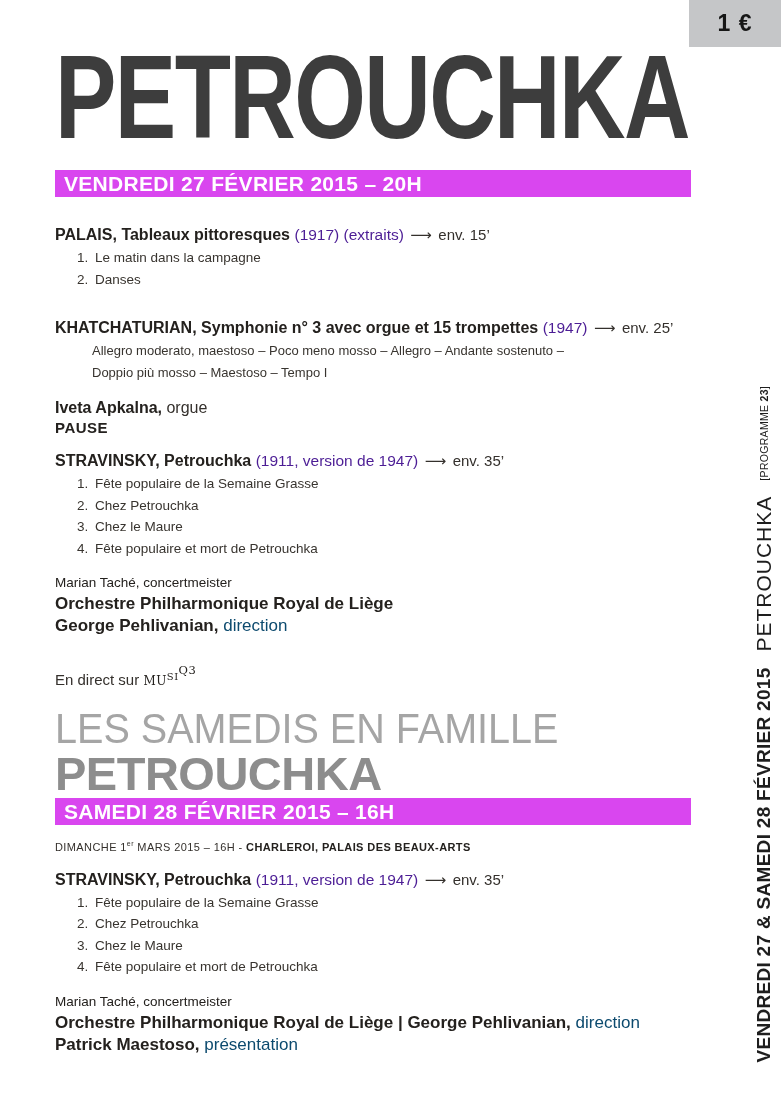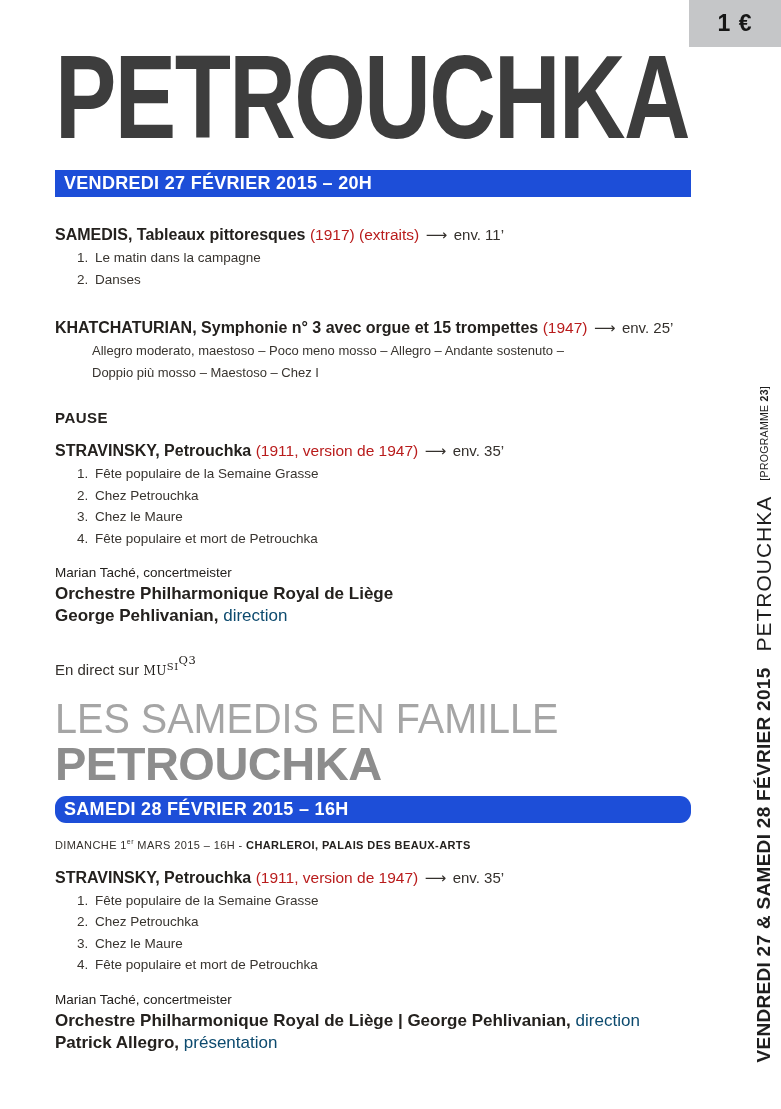--- a/index.html
+++ b/index.html
@@ -21,47 +21,47 @@
 
   .main-title {
     margin: 38px 0 0 0; padding: 0;
     font-size: 118px; font-weight: bold; line-height: 1.0;
     letter-spacing: -2px; color: #3d3d3d; white-space: nowrap;
     transform: scale(0.78, 1); transform-origin: top left;
   }
 
   .banner {
     margin-top: 14px; width: 100%; height: 27px;
-    background: #1d4ed8; color: #ffffff;
+    background: #d946ef; color: #ffffff;
     display: flex; align-items: center; padding-left: 9px;
-    font-weight: bold; font-size: 18px; letter-spacing: 0.3px;
-  }
-  .banner2 { margin-top: 8px; border-radius: 11px; }
+    font-weight: bold; font-size: 21px; letter-spacing: 0.3px;
+  }
+  .banner2 { margin-top: 0; }
 
   .work { margin-top: 28px; }
   .work-k { margin-top: 28px; }
   .work-s { margin-top: 14px; }
   .work-s2 { margin-top: 16px; }
 
   .work-title { font-size: 16px; line-height: 19px; color: #24211e; }
   .work-title .bold { font-weight: bold; }
-  .work-title .reg { font-weight: normal; font-size: 15.5px; color: #b91c1c; }
+  .work-title .reg { font-weight: normal; font-size: 15.5px; color: #4c1d95; }
   .work-title .arrow { font-weight: normal; font-size: 15px; padding: 0 2px; color: #34302c; }
   .work-title .dur { font-weight: normal; font-size: 15px; color: #34302c; }
 
   ol.movements { margin: 3px 0 0 0; padding-left: 37px; }
   ol.movements li { font-size: 13.5px; line-height: 21.5px; color: #38342f; padding-left: 3px; }
 
   .tempo { margin-top: 3px; padding-left: 37px; font-size: 13px; line-height: 22px; color: #38342f; }
 
   .soloist { margin-top: 14px; font-size: 16px; line-height: 20px; color: #24211e; }
   .soloist .bold { font-weight: bold; }
   .soloist .reg { font-weight: normal; color: #34302c; }
 
-  .pause { margin-top: 24px; font-size: 15px; line-height: 19px; font-weight: bold; letter-spacing: 0.5px; color: #24211e; }
+  .pause { font-size: 15px; line-height: 19px; font-weight: bold; letter-spacing: 0.5px; color: #24211e; }
 
   .credits { margin-top: 14px; }
   .credit-sm { font-weight: normal; font-size: 13.5px; line-height: 20px; color: #24211e; }
   .credit-lg { font-weight: bold; font-size: 17px; line-height: 22px; color: #24211e; }
   .credit-lg .reg { font-weight: normal; color: #0c4a6e; }
 
   .broadcast { margin-top: 22px; font-size: 15px; line-height: 22px; color: #34302c; }
   .musiq { font-family: "DejaVu Serif", "Liberation Serif", serif; letter-spacing: 0.5px; color: #24211e; }
   .musiq .mu { font-size: 12px; }
   .musiq .si { font-size: 10px; vertical-align: 5px; }
@@ -93,44 +93,48 @@
 <div class="content">
 
   <h1 class="main-title">PETROUCHKA</h1>
 
   <div class="banner">
     <span>VENDREDI 27 FÉVRIER 2015 – 20H</span>
   </div>
 
   <div class="work">
     <div class="work-title">
-      <span class="bold">SAMEDIS, Tableaux pittoresques</span>
+      <span class="bold">PALAIS, Tableaux pittoresques</span>
       <span class="reg">(1917) (extraits)</span>
       <span class="arrow">⟶</span>
-      <span class="dur">env. 11’</span>
+      <span class="dur">env. 15’</span>
     </div>
     <ol class="movements">
       <li>Le matin dans la campagne</li>
       <li>Danses</li>
     </ol>
   </div>
 
   <div class="work work-k">
     <div class="work-title">
       <span class="bold">KHATCHATURIAN, Symphonie n° 3 avec orgue et 15 trompettes</span>
       <span class="reg">(1947)</span>
       <span class="arrow">⟶</span>
       <span class="dur">env. 25’</span>
     </div>
     <div class="tempo">
       <div>Allegro moderato, maestoso – Poco meno mosso – Allegro – Andante sostenuto –</div>
-      <div>Doppio più mosso – Maestoso – Chez I</div>
-    </div>
-  </div>
-
+      <div>Doppio più mosso – Maestoso – Tempo I</div>
+    </div>
+  </div>
+
+  <div class="soloist">
+    <span class="bold">Iveta Apkalna,</span>
+    <span class="reg">orgue</span>
+  </div>
 
   <div class="pause">PAUSE</div>
 
   <div class="work work-s">
     <div class="work-title">
       <span class="bold">STRAVINSKY, Petrouchka</span>
       <span class="reg">(1911, version de 1947)</span>
       <span class="arrow">⟶</span>
       <span class="dur">env. 35’</span>
     </div>
@@ -182,21 +186,21 @@
     </ol>
   </div>
 
   <div class="credits">
     <div class="credit-sm">Marian Taché, concertmeister</div>
     <div class="credit-lg">
       <span>Orchestre Philharmonique Royal de Liège | George Pehlivanian,</span>
       <span class="reg">direction</span>
     </div>
     <div class="credit-lg">
-      <span>Patrick Allegro,</span>
+      <span>Patrick Maestoso,</span>
       <span class="reg">présentation</span>
     </div>
   </div>
 
 </div>
 
 <div class="sidebar">
   <span class="sb-dates">VENDREDI 27 &amp; SAMEDI 28 FÉVRIER 2015</span>
   <span class="sb-title">PETROUCHKA</span>
   <span class="sb-prog"><span>[PROGRAMME </span><span class="bold">23</span><span>]</span></span>

